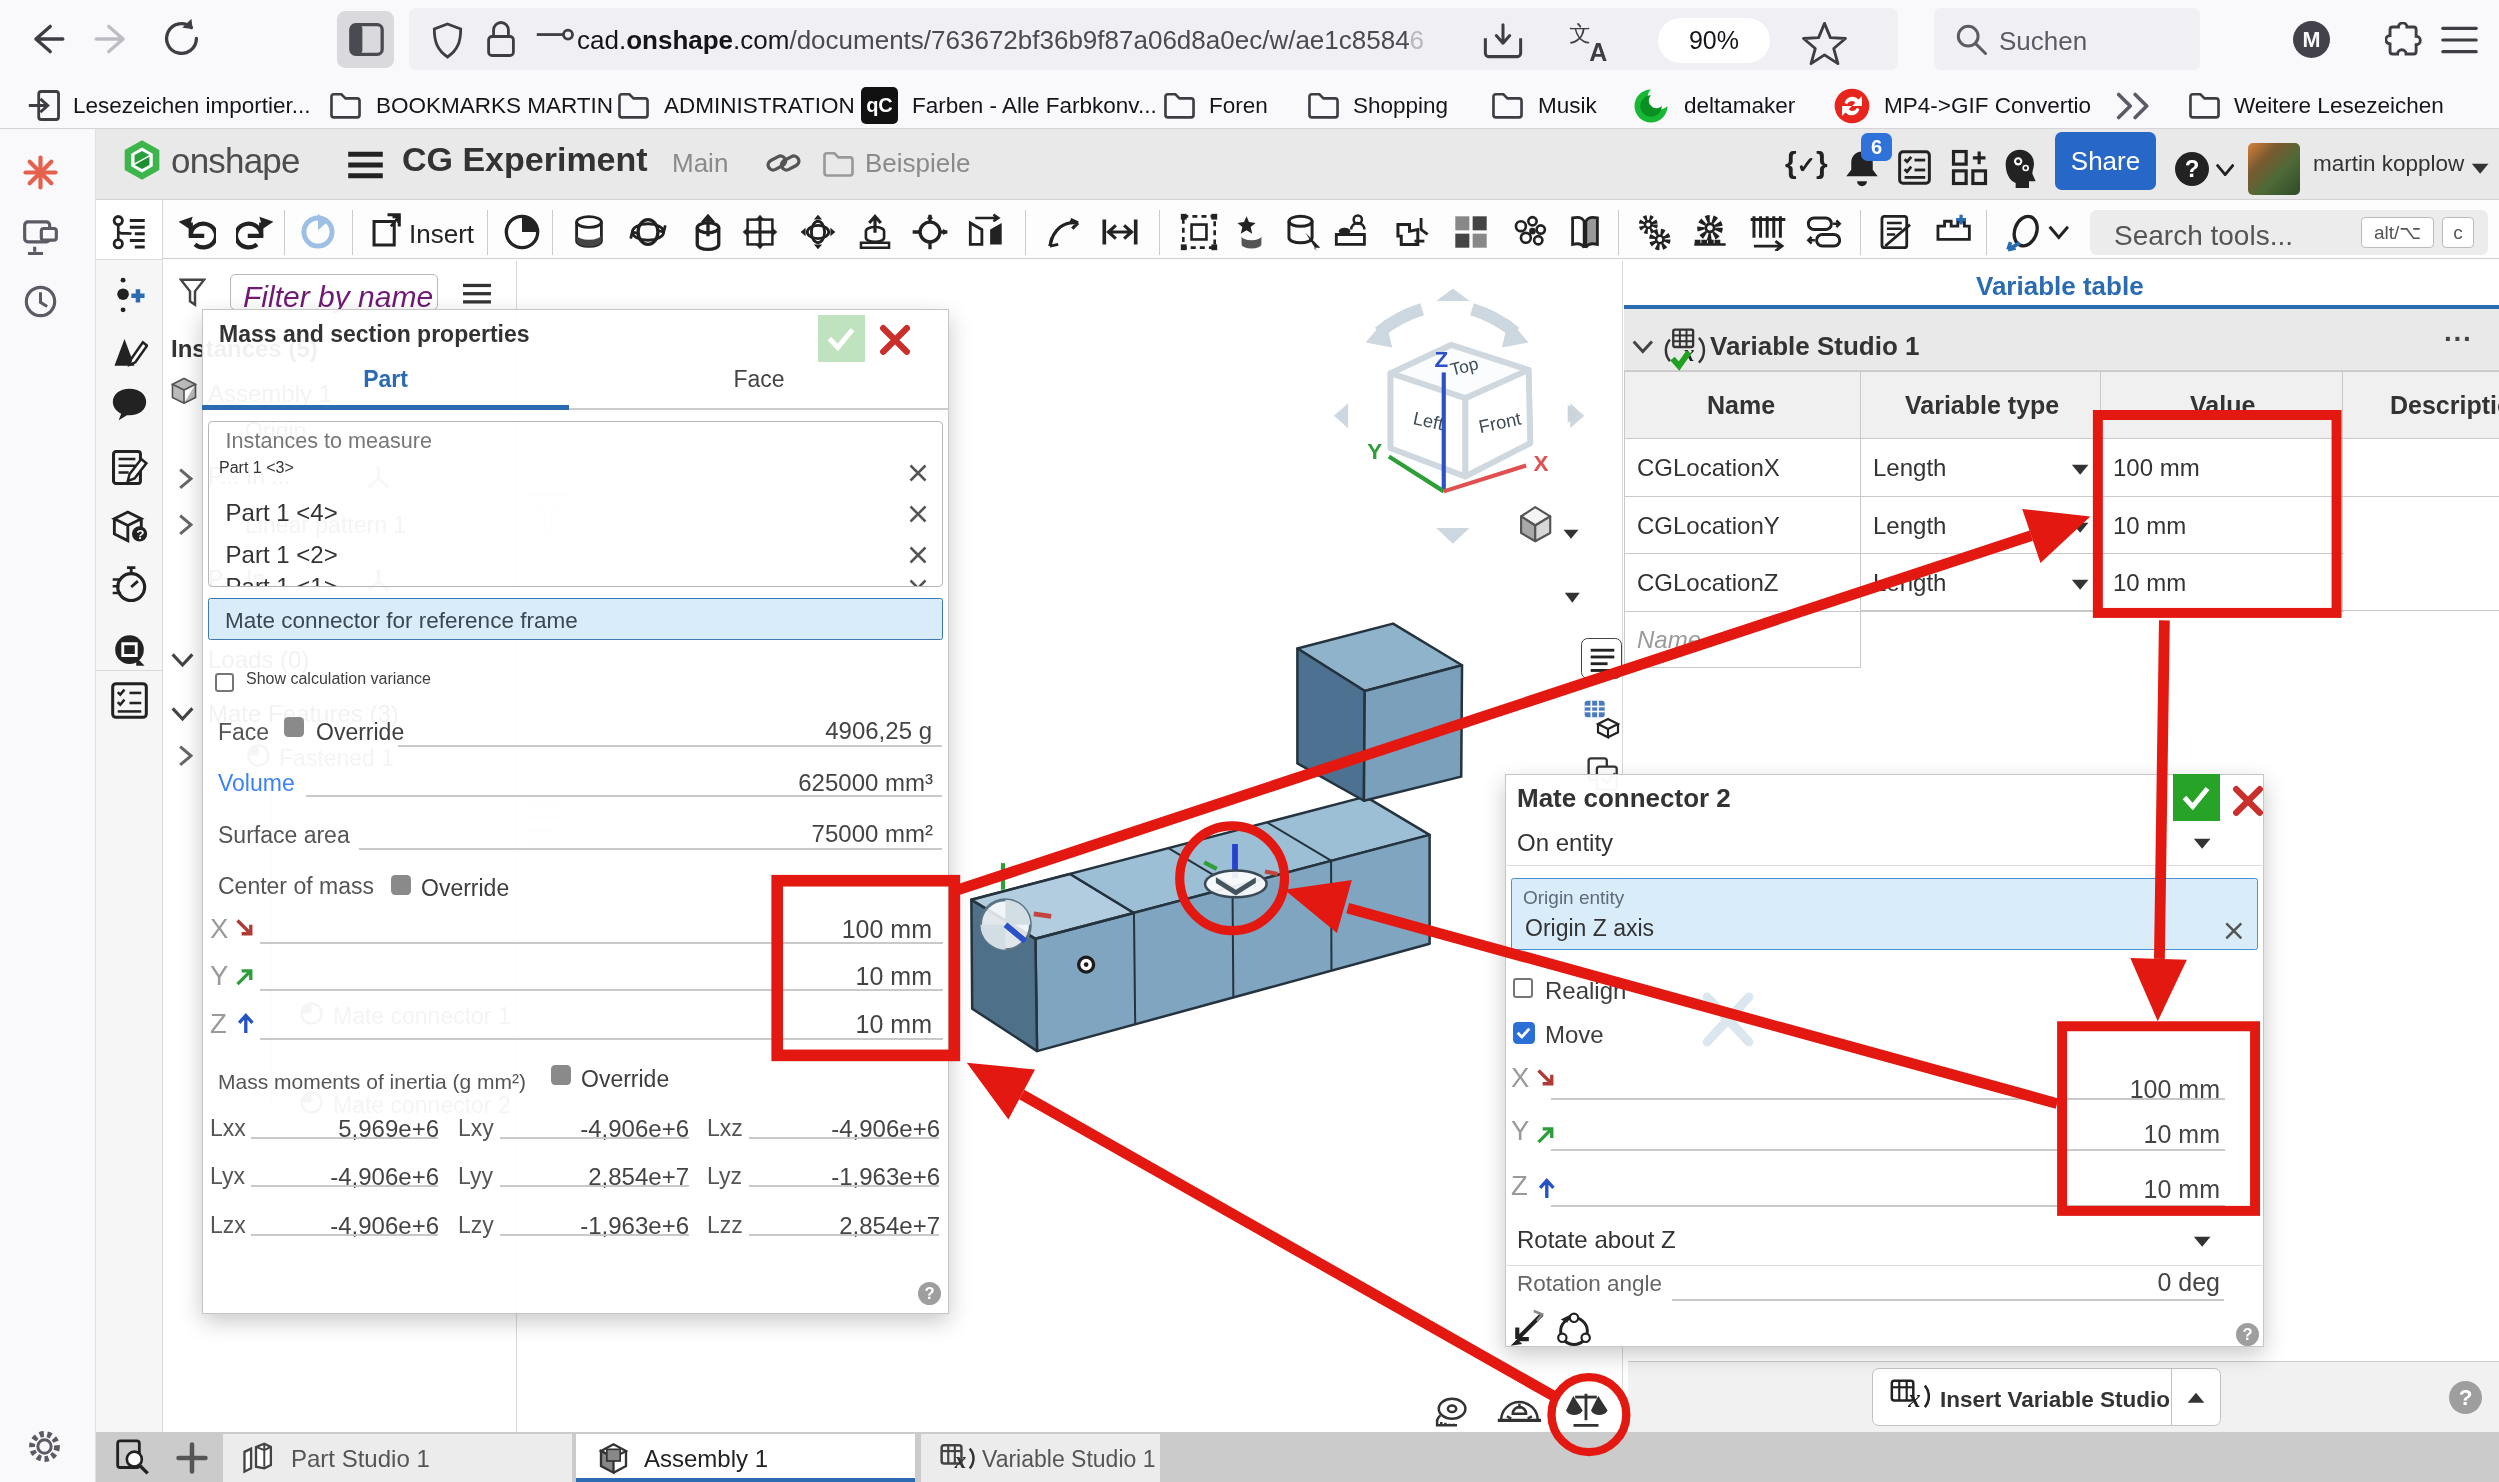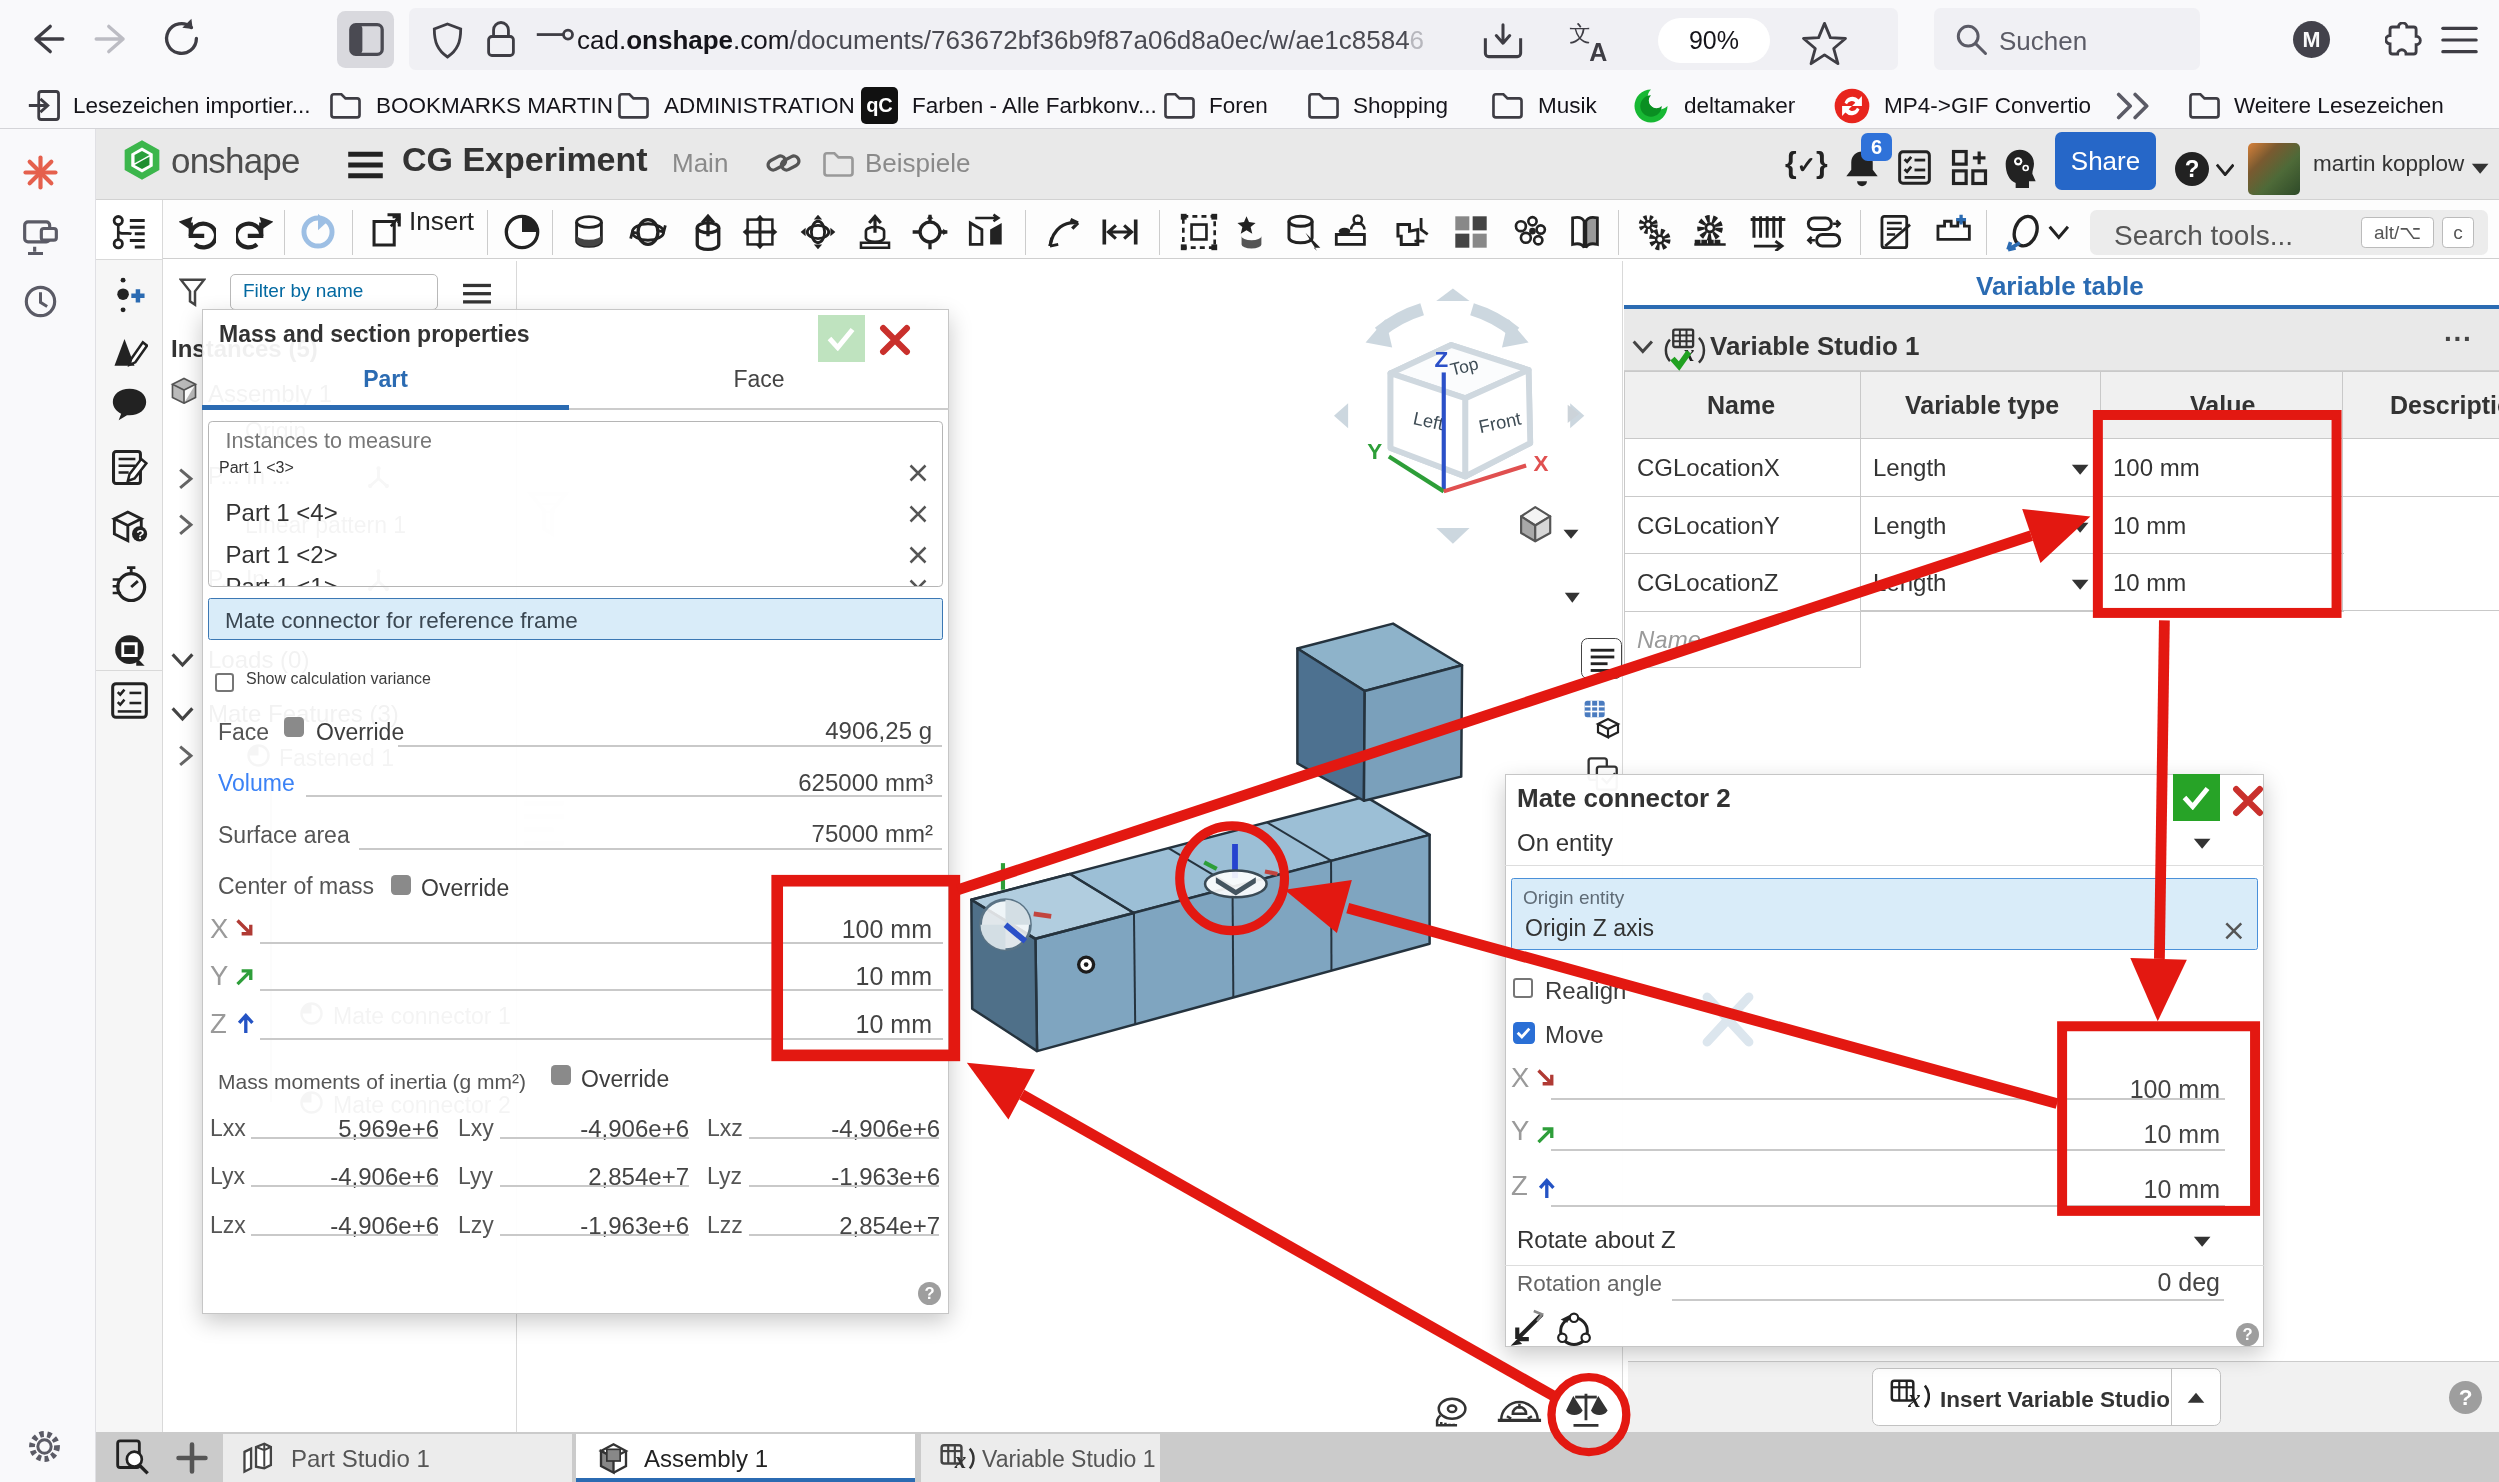--- a/index.html
+++ b/index.html
@@ -241,21 +241,21 @@
       </svg>
     <svg class="abs" style="left:299px;top:212px" width="38" height="40" viewBox="0 0 46 48">
         <circle cx="23" cy="24" r="17" fill="none" stroke="#9dbfe4" stroke-width="6"></circle>
         <path d="M23 2 L34 12 L23 22 Z" fill="#9dbfe4"></path>
       </svg>
     <svg class="abs" style="left:369px;top:213px" width="37" height="37" viewBox="0 0 44 44">
         <path d="M6 10 H30 V38 H6 Z" fill="none" stroke="#222" stroke-width="3.6"></path>
         <path d="M22 2 h14 v14" fill="none" stroke="#222" stroke-width="3.6"></path>
         <path d="M26 16 L36 4 M36 4 l-8 1 M36 4 l-1 8" stroke="#222" stroke-width="3.2" fill="none"></path>
       </svg>
-    <div class="abs" style="left:409px;top:206px;font-size:26px;color:#222;">Insert</div>
+    <div class="abs" style="left:409px;top:219px;font-size:26px;color:#222;">Insert</div>
     <svg class="abs" style="left:503px;top:213px" width="38" height="38" viewBox="0 0 46 46">
         <circle cx="23" cy="23" r="19" fill="none" stroke="#222" stroke-width="4"></circle>
         <path d="M23 23 V4 A19 19 0 0 1 42 23 Z" fill="#222"></path>
       </svg>
     <svg class="abs" style="left:570px;top:213px" width="38" height="38" viewBox="0 0 46 46">
         <ellipse cx="23" cy="11" rx="15" ry="6.5" fill="none" stroke="#222" stroke-width="3.4"></ellipse>
         <path d="M8 11 V34 a15 6.5 0 0 0 30 0 V11" fill="none" stroke="#222" stroke-width="3.4"></path>
         <path d="M8 26 a15 6.5 0 0 0 30 0 v8 a15 6.5 0 0 1 -30 0 Z" fill="#444"></path>
       </svg>
     <svg class="abs" style="left:629px;top:213px" width="38" height="38" viewBox="0 0 46 46">
@@ -468,21 +468,21 @@
     <svg class="abs" style="left:27px;top:1429px" width="35" height="35" viewBox="0 0 42 42">
         <circle cx="21" cy="21" r="8" fill="none" stroke="#5b5b66" stroke-width="3.6"></circle>
         <circle cx="21" cy="21" r="15" fill="none" stroke="#5b5b66" stroke-width="7" stroke-dasharray="5 4.2"></circle>
       </svg>
   </div>
   <div id="featurepanel">
     <svg class="abs" style="left:179px;top:278px" width="27" height="30" viewBox="0 0 32 36">
         <path d="M2 2 H30 L19 16 V32 L13 28 V16 Z" fill="none" stroke="#444" stroke-width="3"></path>
       </svg>
     <div class="abs" style="left:230px;top:274px;width:208px;height:36px;border:1.7px solid #b9b9b9;border-radius:5px;background:#fff;"></div>
-    <div class="abs" style="left:243px;top:280px;font-size:19px;color:#0369a1;">Filter by name</div>
+    <div class="abs" style="left:243px;top:280px;font-size:30px;font-style:italic;color:#701a75;">Filter by name</div>
     <svg class="abs" style="left:463px;top:283px" width="28" height="23" viewBox="0 0 34 28">
         <g stroke="#333" stroke-width="4">
           <line x1="0" y1="3" x2="34" y2="3"></line>
           <line x1="0" y1="13" x2="34" y2="13"></line>
           <line x1="0" y1="23" x2="34" y2="23"></line>
         </g>
       </svg>
 
     <div class="abs" style="left:171px;top:335px;font-size:24px;font-weight:bold;color:#333;">Instances (5)</div>
     <svg class="abs" style="left:169px;top:376px" width="30" height="28" viewBox="0 0 36 34">

